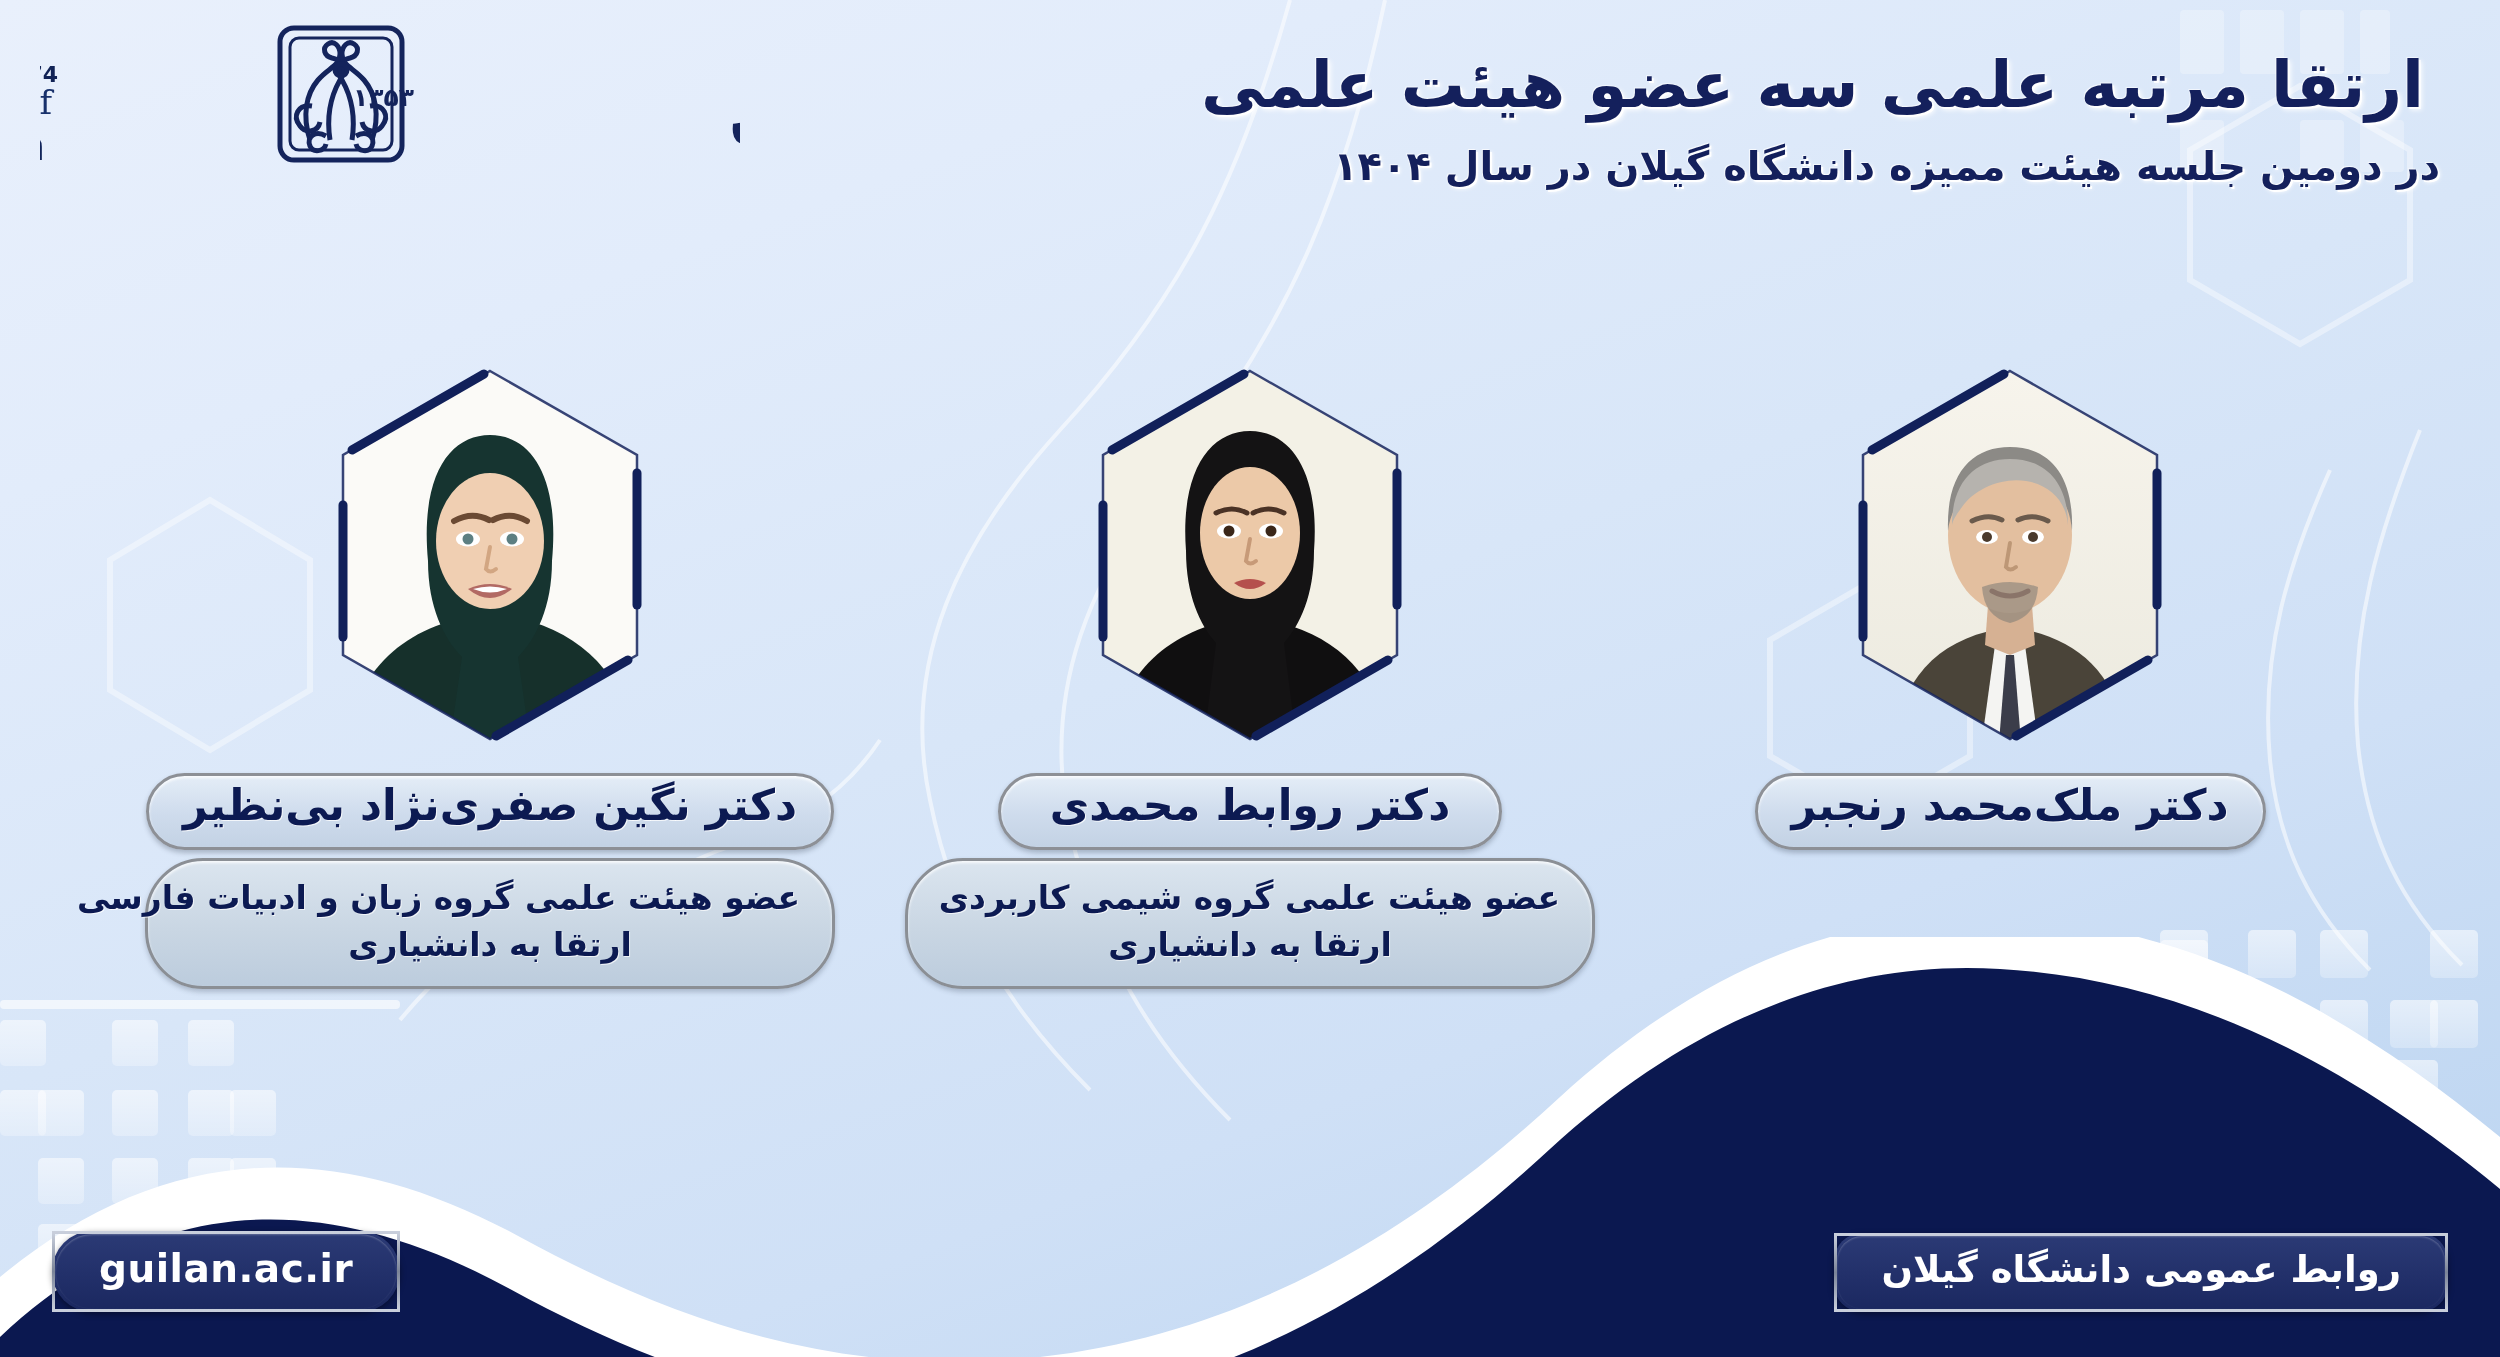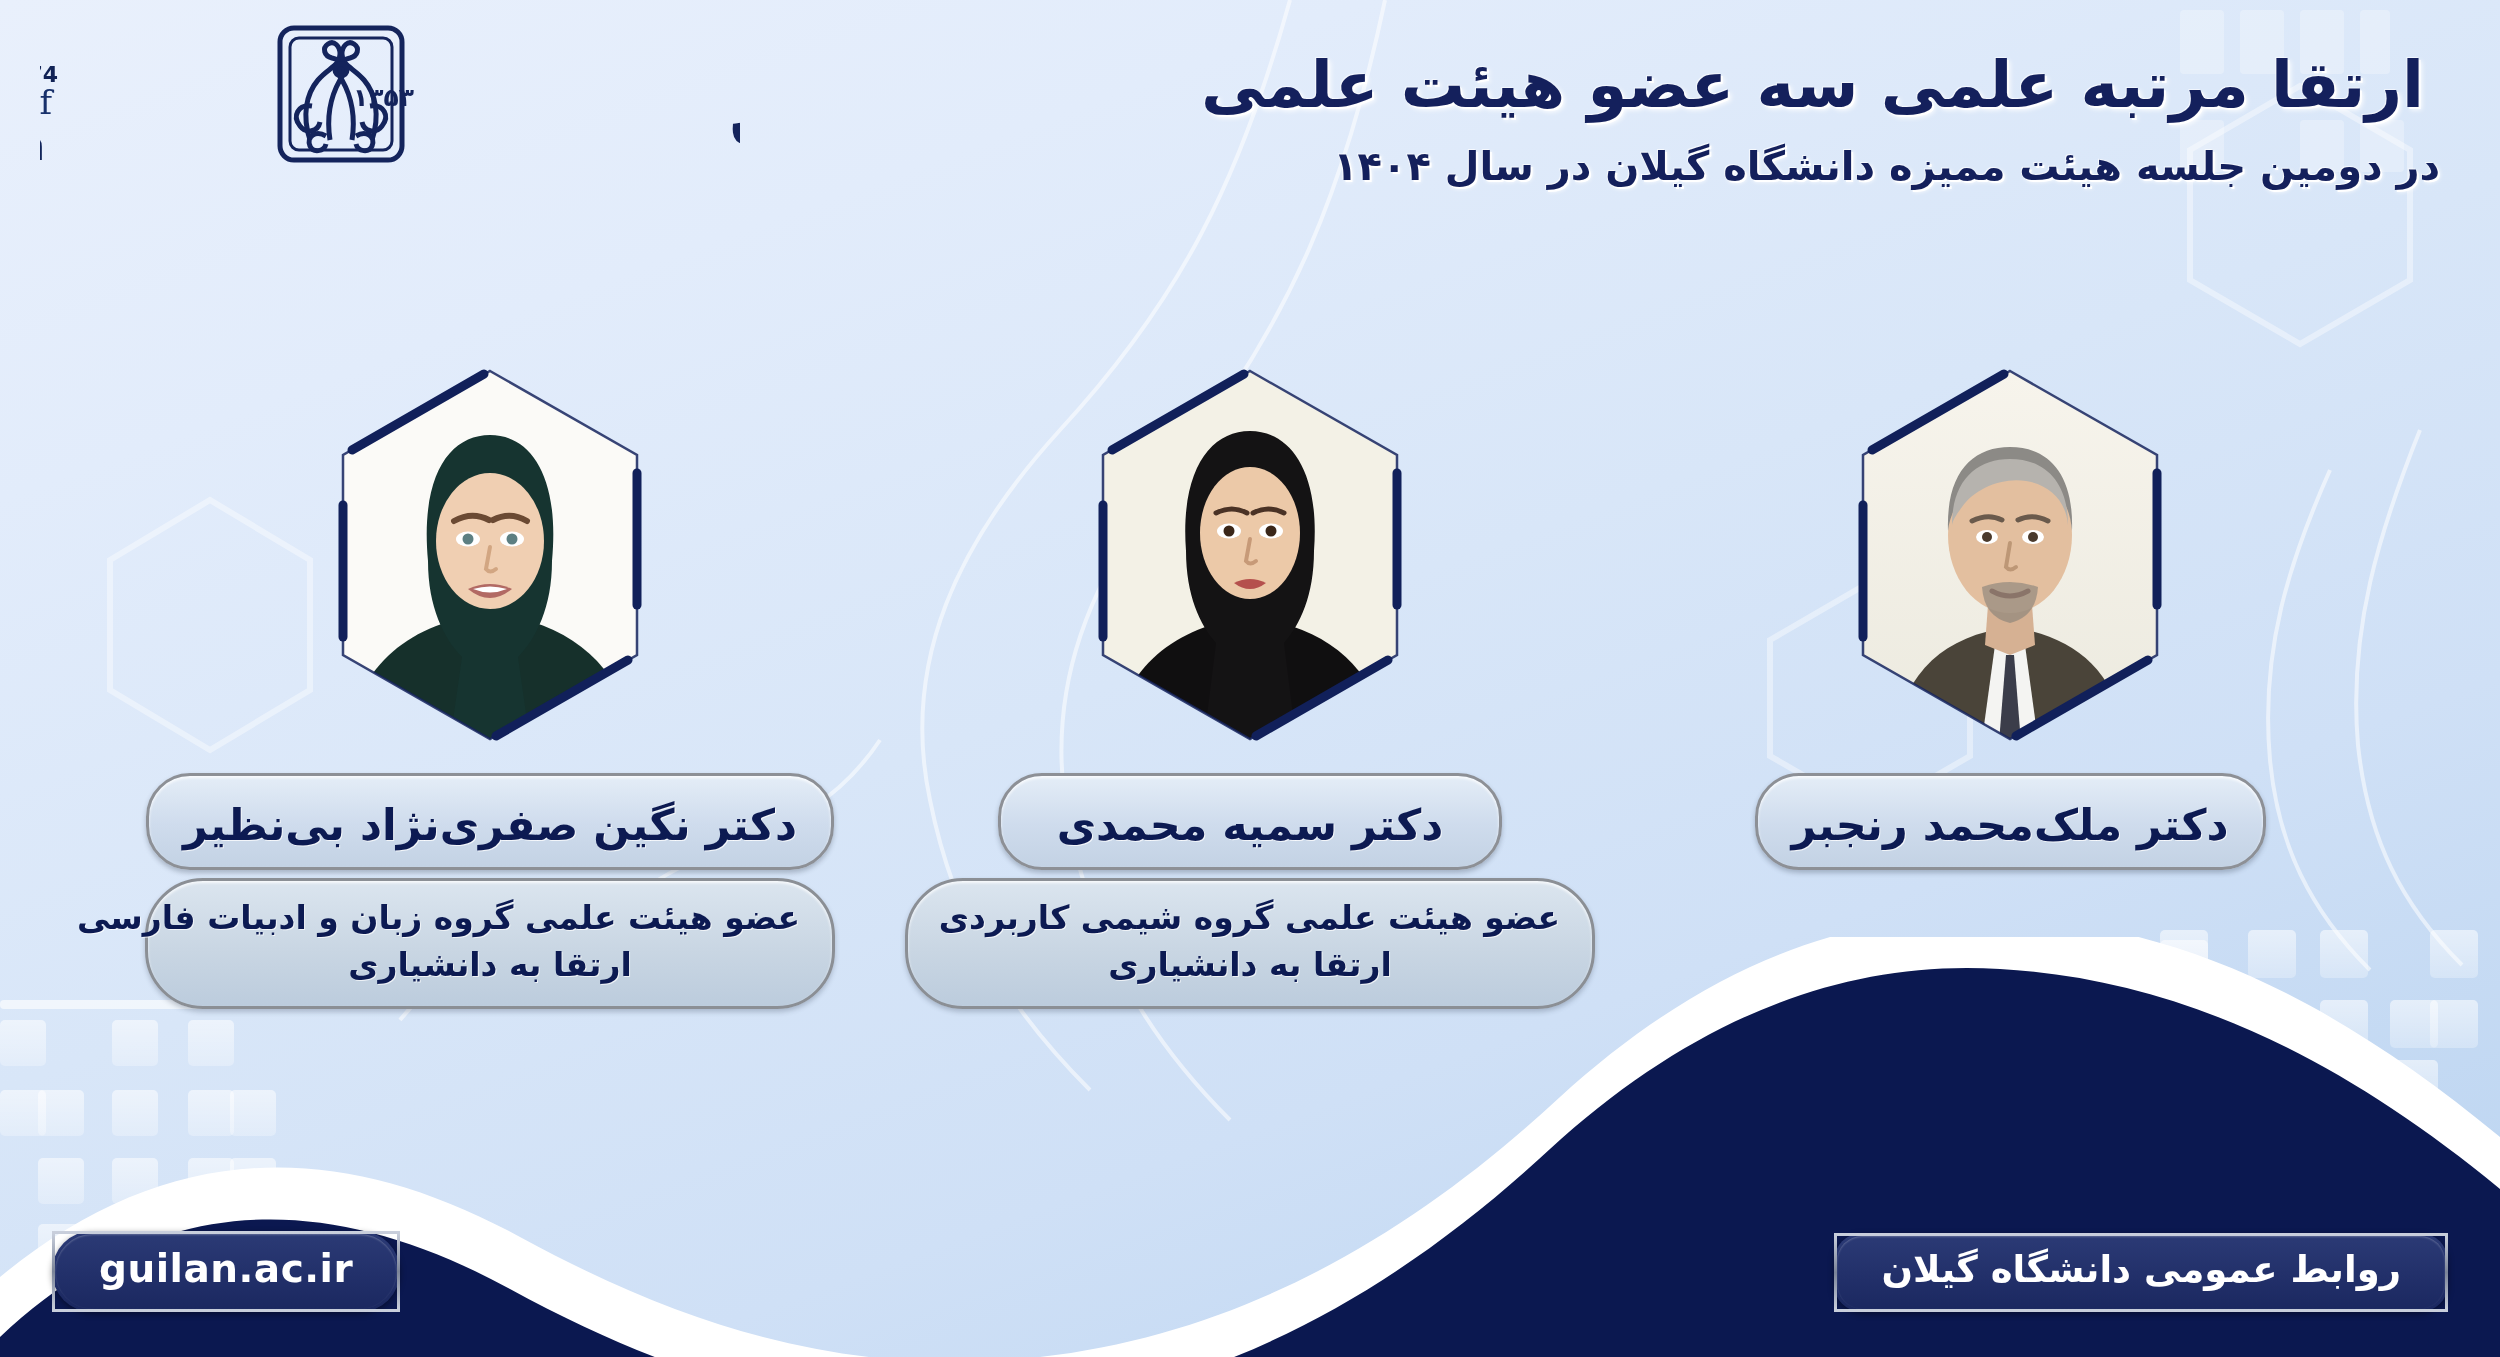--- a/index.html
+++ b/index.html
@@ -89,21 +89,21 @@
     position: relative;
     width: 360px;
     height: 400px;
   }
   .hex-svg { position: absolute; inset: 0; width: 100%; height: 100%; }
 
   .name-pill {
     margin-top: 18px;
     min-width: 430px;
     max-width: 620px;
-    padding: 24px 34px 16px 34px;
+    padding: 4px 34px 16px 34px;
     border-radius: 44px;
     background: linear-gradient(180deg, #e4edf7 0%, #cfdced 52%, #c3d2e4 100%);
     border: 3px solid #8d9096;
     box-shadow: 0 3px 5px rgba(40,50,70,0.28), inset 0 2px 3px rgba(255,255,255,0.85);
     text-align: center;
     color: #0c1a52;
     font-size: 43px;
     font-weight: 700;
     line-height: 1.18;
     white-space: nowrap;
@@ -377,21 +377,21 @@
           </g>
           <path d="M180,16 L327,100 L327,300 L180,384 L33,300 L33,100 Z" fill="none" stroke="#16255e" stroke-width="2.5" opacity="0.85"></path>
           <g fill="none" stroke="#11205a" stroke-width="9" stroke-linecap="round">
             <path d="M327,118 L327,250"></path>
             <path d="M33,150 L33,282"></path>
             <path d="M186,381 L318,305"></path>
             <path d="M174,19 L42,95"></path>
           </g>
         </svg>
       </div>
-      <div class="name-pill">دکتر سمیه محمدی</div>
+      <div class="name-pill">دکتر روابط محمدی</div>
       <div class="role-pill">
         <span class="role-line">عضو هیئت علمی گروه شیمی کاربردی</span>
         <span class="role-line">ارتقا به دانشیاری</span>
       </div>
     </div>
 
     <div class="person">
       <div class="hex-frame">
         <svg class="hex-svg" viewBox="0 0 360 400">
           <defs>

